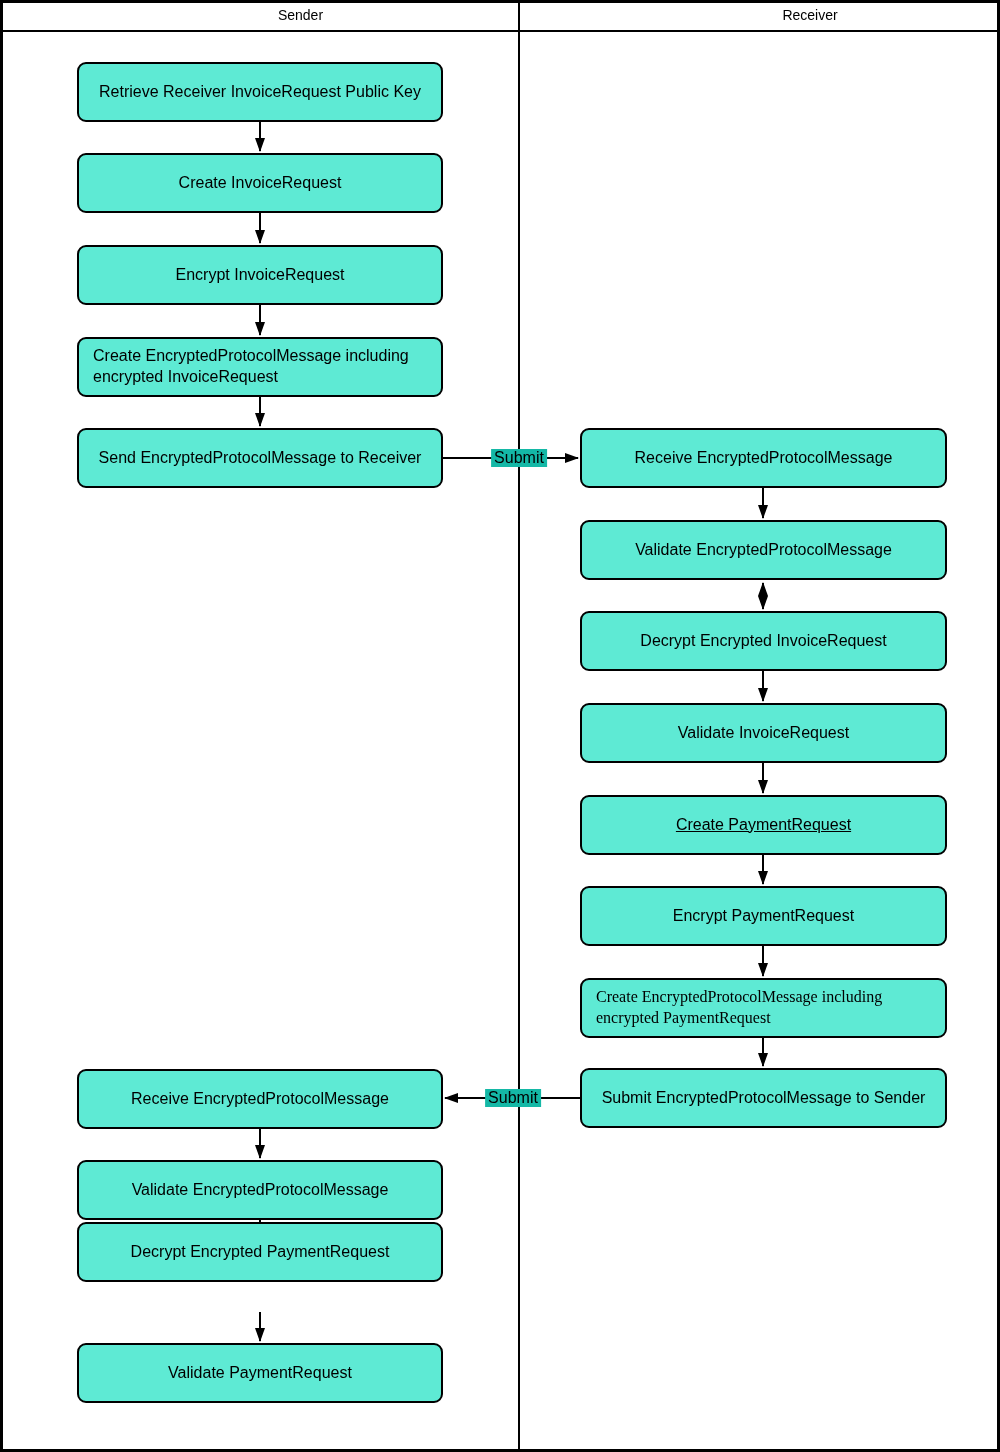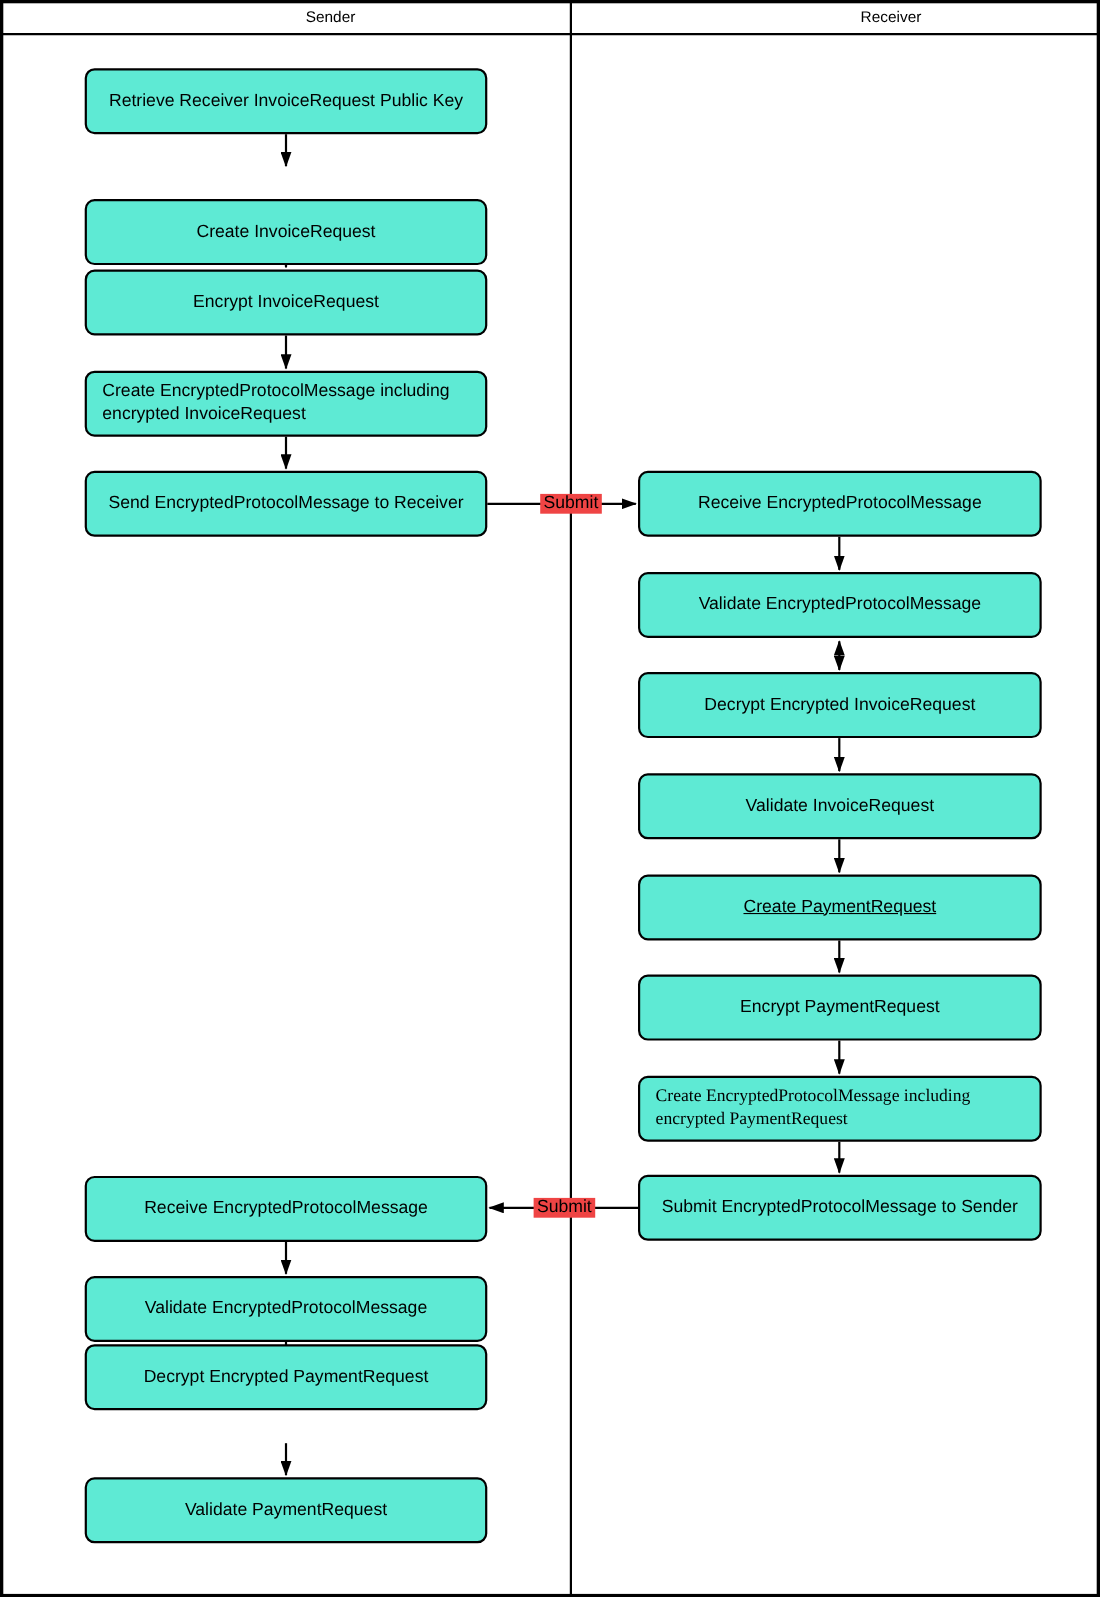--- a/index.html
+++ b/index.html
@@ -46,21 +46,21 @@
     font-size: 16px;
     line-height: 1.3;
     padding: 17px 14px;
     color: #000000;
   }
   .sender-node { left: 77px; width: 366px; height: 60px; }
   .receiver-node { left: 580px; width: 367px; height: 60px; }
   .edge-label {
     position: absolute;
     transform: translate(-50%, -50%);
-    background: #ef4444;
+    background: #14b8a6;
     padding: 0 3px;
     font-size: 16px;
     color: #000000;
     white-space: nowrap;
   }
 </style>
 </head>
 <body>
 
 <div id="canvas">
@@ -93,21 +93,21 @@
     <line x1="763" y1="1038" x2="763" y2="1066" stroke="#000000" stroke-width="2" marker-end="url(#ah)"></line>
 
     <line x1="443" y1="458" x2="578" y2="458" stroke="#000000" stroke-width="2" marker-end="url(#ah)"></line>
     <line x1="580" y1="1098" x2="445" y2="1098" stroke="#000000" stroke-width="2" marker-end="url(#ah)"></line>
   </svg>
 
   <div class="lane-header" style="left:3px; width:595px;">Sender</div>
   <div class="lane-header" style="left:548px; width:524px;">Receiver</div>
 
   <div class="node sender-node" style="top:62px;">Retrieve Receiver InvoiceRequest Public Key</div>
-  <div class="node sender-node" style="top:153px;margin-top:28px;">Create InvoiceRequest</div>
+  <div class="node sender-node" style="top:153px;">Create InvoiceRequest</div>
   <div class="node sender-node" style="top:245px;">Encrypt InvoiceRequest</div>
   <div class="node sender-node" style="top:337px;">Create EncryptedProtocolMessage including encrypted InvoiceRequest</div>
   <div class="node sender-node" style="top:428px;">Send EncryptedProtocolMessage to Receiver</div>
   <div class="node sender-node" style="top:1069px;">Receive EncryptedProtocolMessage</div>
   <div class="node sender-node" style="top:1160px;">Validate EncryptedProtocolMessage</div>
   <div class="node sender-node" style="top:1222px;">Decrypt Encrypted PaymentRequest</div>
   <div class="node sender-node" style="top:1343px;">Validate PaymentRequest</div>
 
   <div class="node receiver-node" style="top:428px;">Receive EncryptedProtocolMessage</div>
   <div class="node receiver-node" style="top:520px;">Validate EncryptedProtocolMessage</div>

